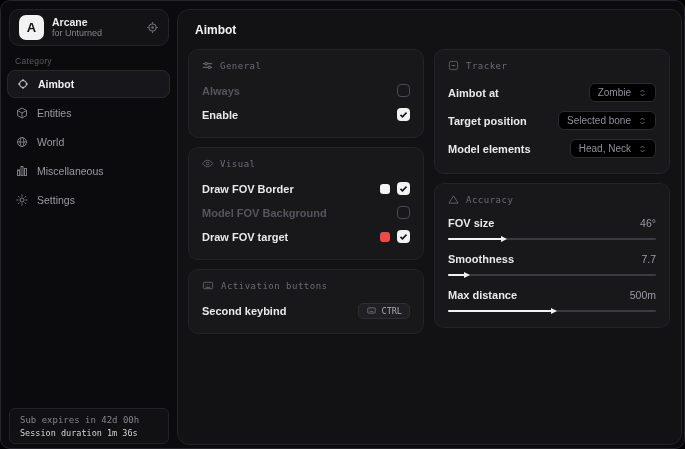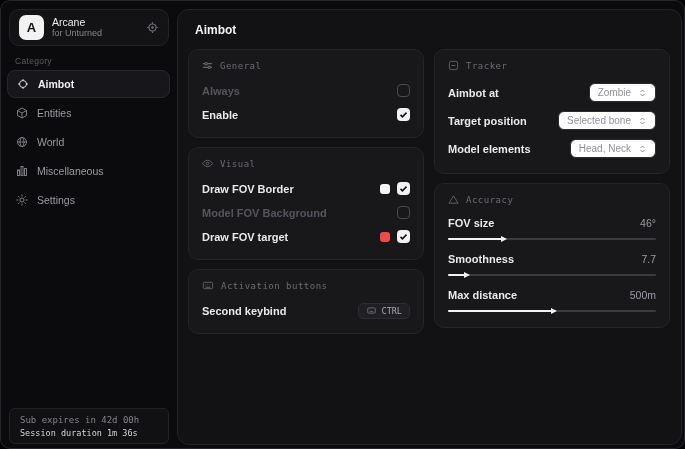--- a/index.html
+++ b/index.html
@@ -9,21 +9,21 @@
             border:1px solid #26262c; border-radius:10px; overflow:hidden; }
 
   
   .sidebar { position:absolute; left:0; top:0; width:175px; height:100%; }
   .brand-card { position:absolute; left:8px; top:8px; width:160px; height:37px;
                 background:#131316; border:1px solid #232329; border-radius:10px;
                 display:flex; align-items:center; padding:0 9px; }
   .logo { width:25px; height:25px; background:#f2f2f2; border-radius:7px; color:#111;
           font-weight:bold; font-size:13px; display:flex; align-items:center; justify-content:center; }
   .brand-text { margin-left:8px; flex:1; }
-  .brand-name { color:#ececee; font-size:10.5px; font-weight:normal; line-height:12px; }
+  .brand-name { color:#ececee; font-size:10.5px; font-weight:bold; line-height:12px; }
   .brand-sub { color:#84848c; font-size:9px; line-height:11px; }
   .brand-gear { color:#6e6e76; display:flex; }
 
   .category-label { position:absolute; left:14px; top:55px; color:#5a5a62; font-size:8.5px; letter-spacing:.3px; }
 
   .nav { position:absolute; left:6px; top:69px; width:163px; }
   .nav-item { display:flex; align-items:center; height:28px; padding:0 9px; border-radius:8px;
               color:#9a9aa2; font-size:10.5px; margin-bottom:1px; cursor:default; }
   .nav-item.active { background:#17171b; border:1px solid #27272d; color:#f0f0f2; font-weight:bold; }
   .nav-icon { display:flex; width:12px; margin-right:9px; color:#7c7c84; }
@@ -58,21 +58,21 @@
               justify-content:center; }
   .checkbox.checked { background:#f2f2f2; }
   .checkbox.unchecked { background:transparent; border:1.5px solid #4a4a52; }
   .swatch { width:10px; height:10px; border-radius:3px; }
 
   .key-badge { display:flex; align-items:center; gap:5px; background:#1f1f24; border:1px solid #2c2c32;
                border-radius:5px; padding:2px 7px; color:#a8a8b0;
                font-family:"DejaVu Sans Mono", monospace; font-size:8.5px; }
   .key-badge svg { color:#7e7e86; }
 
-  .select-badge { display:flex; align-items:center; gap:7px; background:#ffffff; border:1px solid #2b2b31;
+  .select-badge { display:flex; align-items:center; gap:7px; background:#000000; border:1px solid #2b2b31;
                   border-radius:6px; padding:3px 8px; color:#90909a; font-size:10px; }
   .select-badge svg { color:#7a7a84; }
 
   .slider-row { margin-top:2px; margin-bottom:7px; }
   .slider-row .row { min-height:18px; }
   .value-text { color:#9a9aa2; font-size:10.5px; }
   .slider { position:relative; height:8px; margin-top:3px; }
   .slider-track { position:absolute; left:0; right:0; top:3px; height:2px; background:#3a3a40; border-radius:2px; }
   .slider-fill { position:absolute; left:0; top:3px; height:2px; background:#f2f2f2; border-radius:2px; }
   .slider-thumb { position:absolute; right:-5px; top:-2.5px; width:0; height:0;

